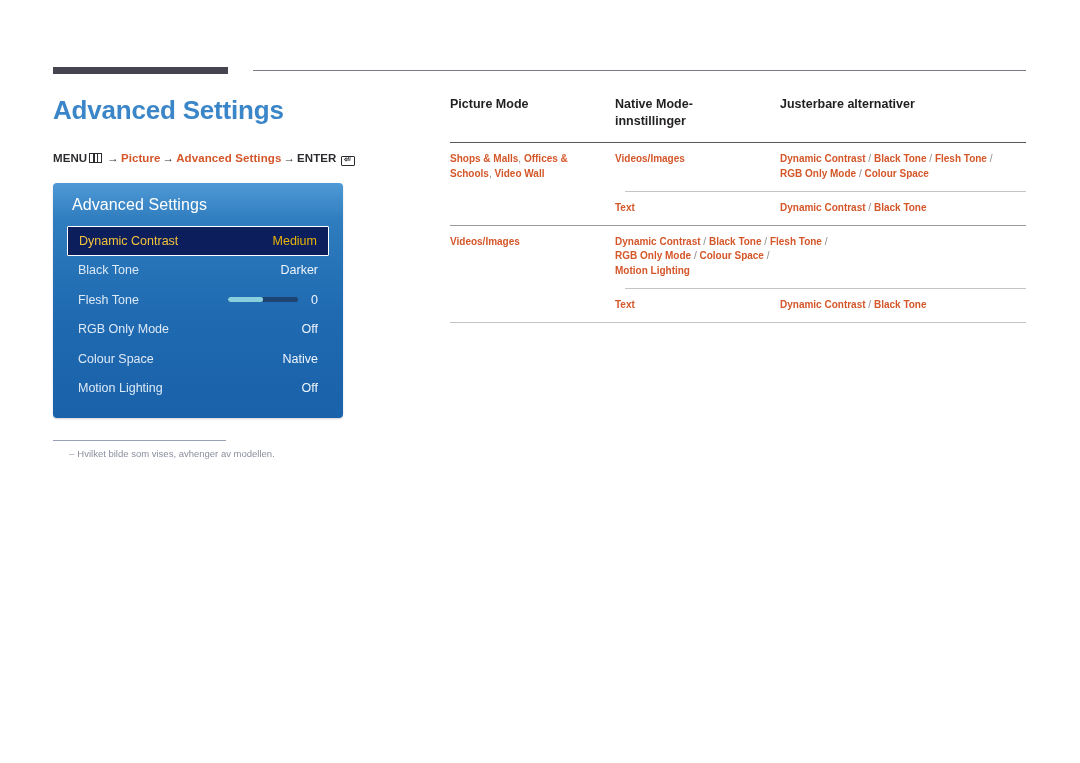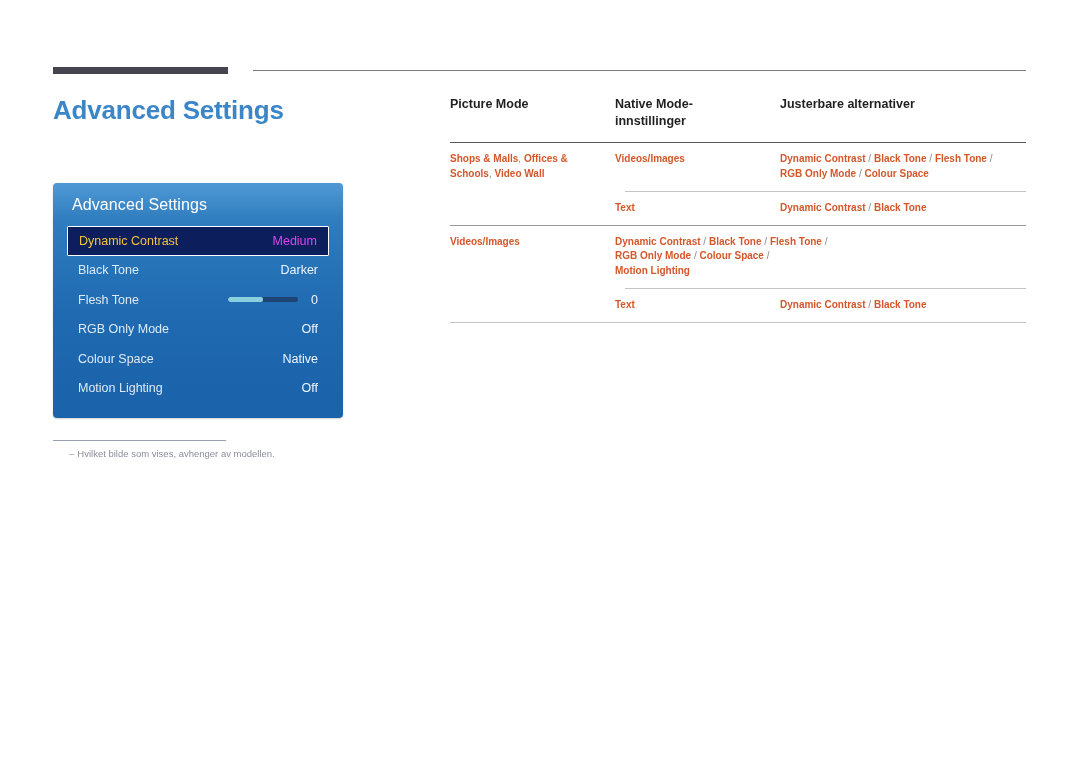--- a/index.html
+++ b/index.html
@@ -72,21 +72,21 @@
     position: relative; height: 29.5px;
     display: flex; align-items: center; justify-content: space-between;
     padding: 0 11px; color: #dce9f6; font-size: 12.5px;
   }
   .osd-row.selected {
     background: #0c1f5c;
     border: 1.5px solid #ffffff;
     color: #f4c33c;
     border-radius: 1px;
   }
-  .osd-row.selected .osd-val { color: #d946ef; }
+  .osd-row.selected .osd-val { color: #eab308; }
   .osd-label { white-space: nowrap; }
   .osd-val { white-space: nowrap; color: #ffffff; }
   .osd-row:not(.selected) .osd-val { color: #eef5fc; }
 
   .slider-wrap { display: flex; align-items: center; gap: 13px; }
   .slider {
     width: 70px; height: 5px; border-radius: 2px;
     background: #1d4472; position: relative; overflow: hidden;
   }
   .slider-fill {
@@ -145,20 +145,23 @@
 </head>
 <body>
 
 <div class="page">
 
   <div class="top-rule-thick"></div>
   <div class="top-rule-thin"></div>
 
   <div class="page-title">Advanced Settings</div>
 
+  <div class="breadcrumb">
+    <span>MENU</span><span class="menu-glyph"></span><span class="arrow">→</span><span class="hl">Picture</span><span class="arrow">→</span><span class="hl">Advanced Settings</span><span class="arrow">→</span><span>ENTER</span><span class="enter-glyph"><span>⏎</span></span>
+  </div>
 
   <div class="osd">
     <div class="osd-title">Advanced Settings</div>
     <div class="osd-list">
 
       <div class="osd-row selected">
         <span class="osd-label">Dynamic Contrast</span>
         <span class="osd-val">Medium</span>
       </div>
 

